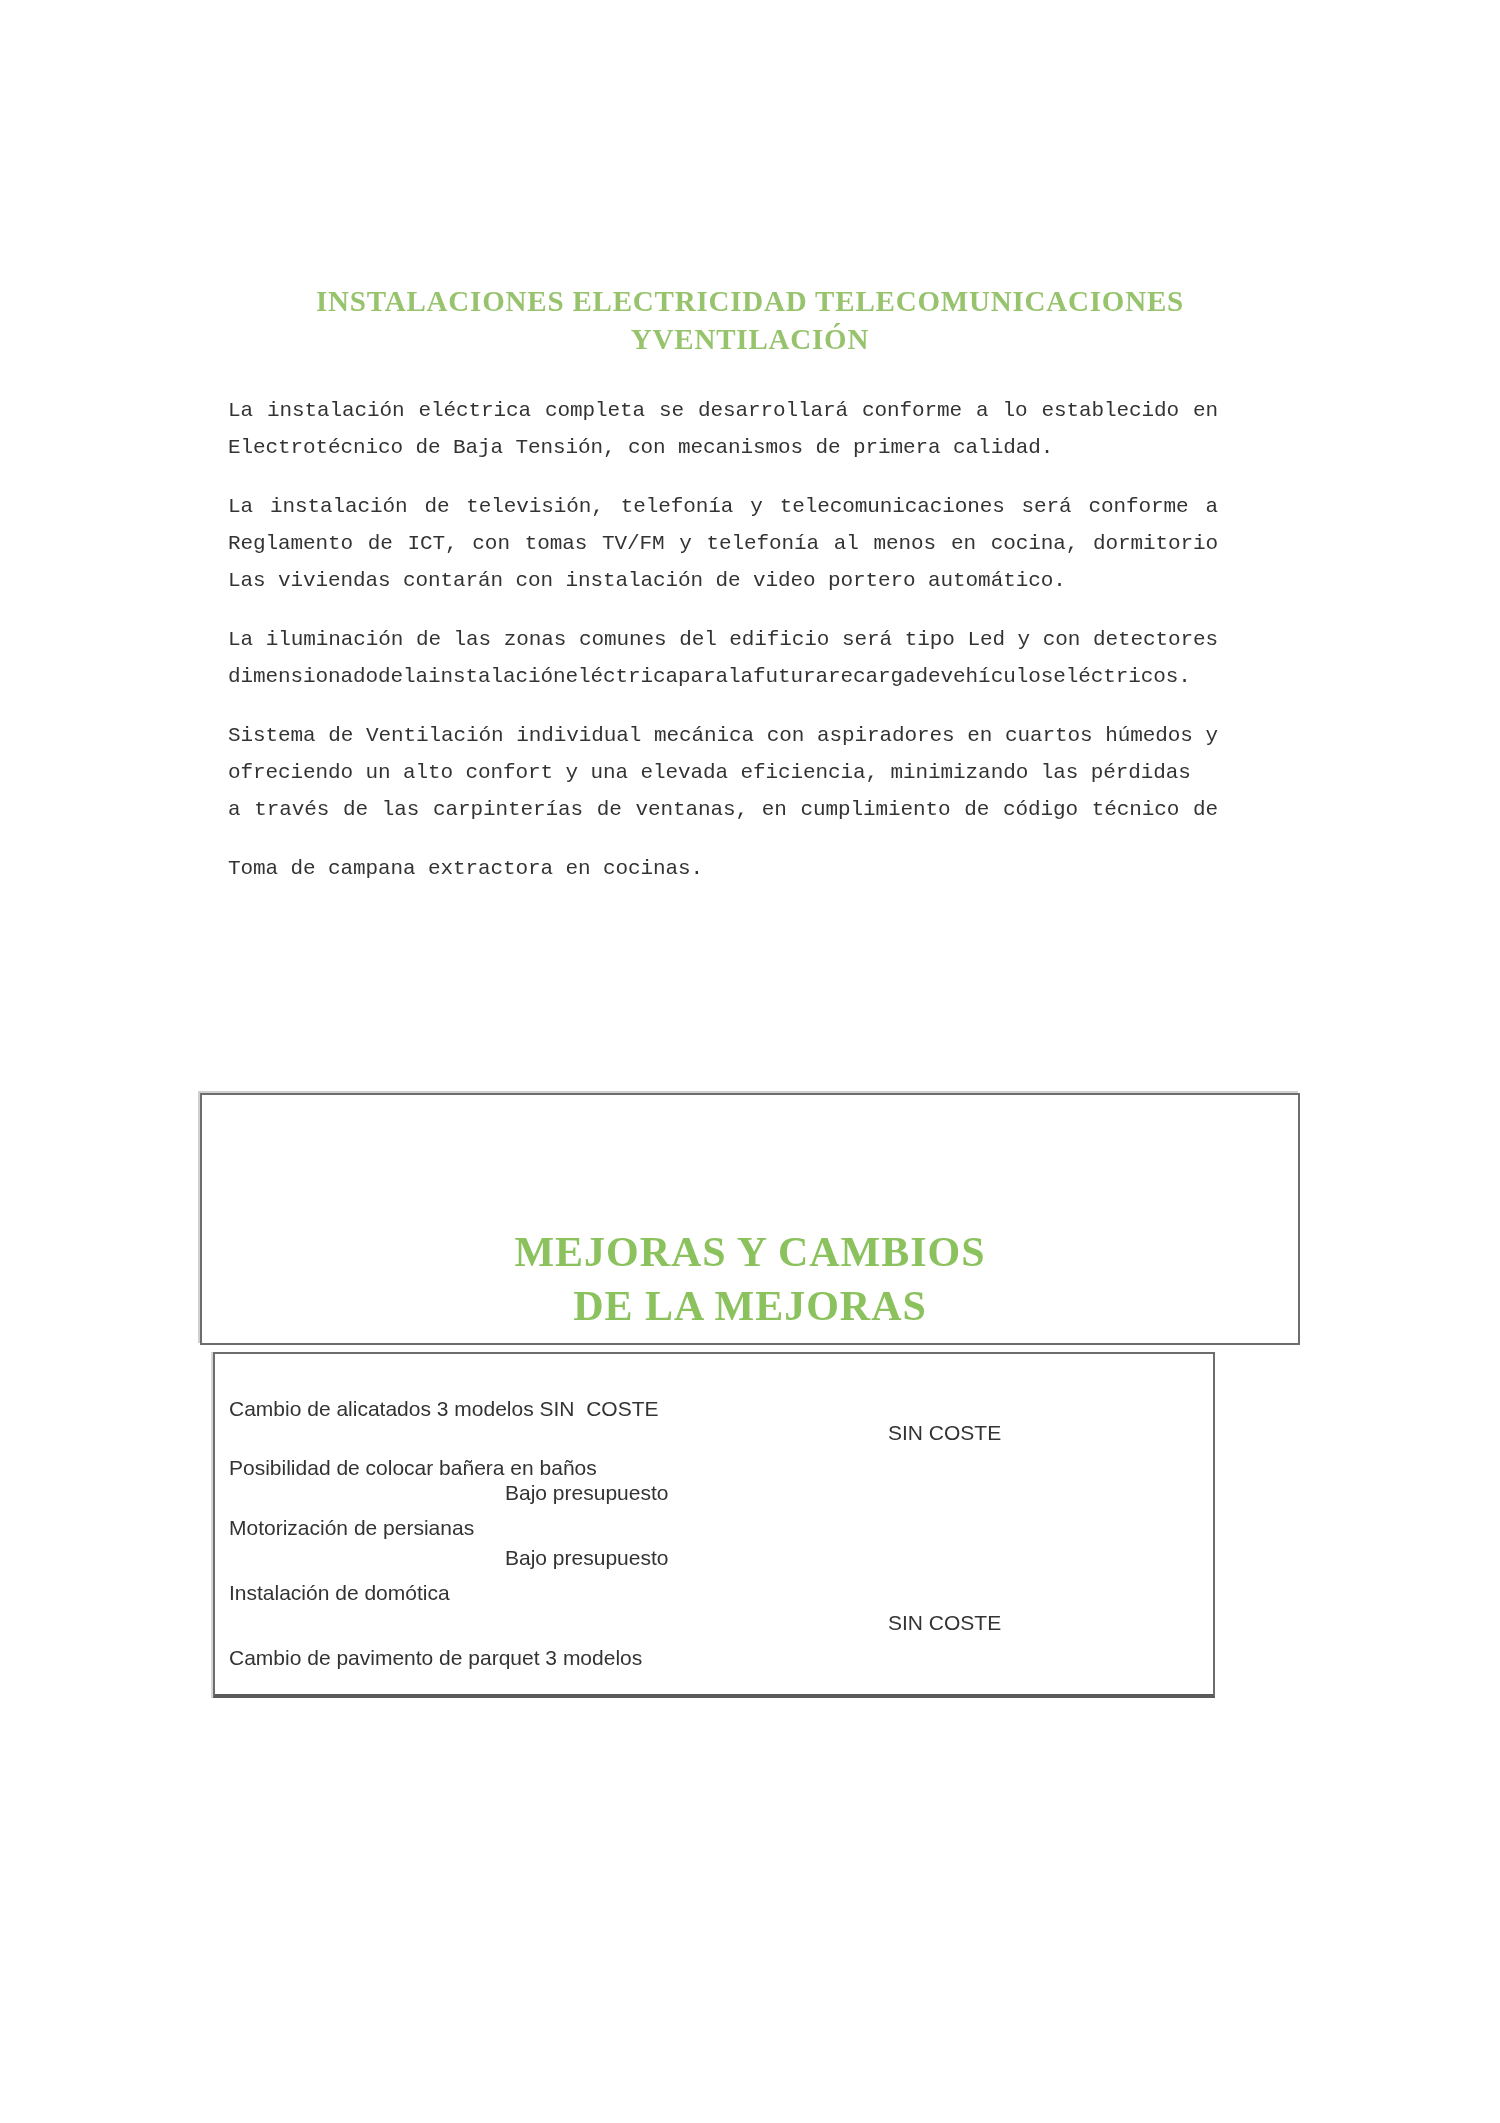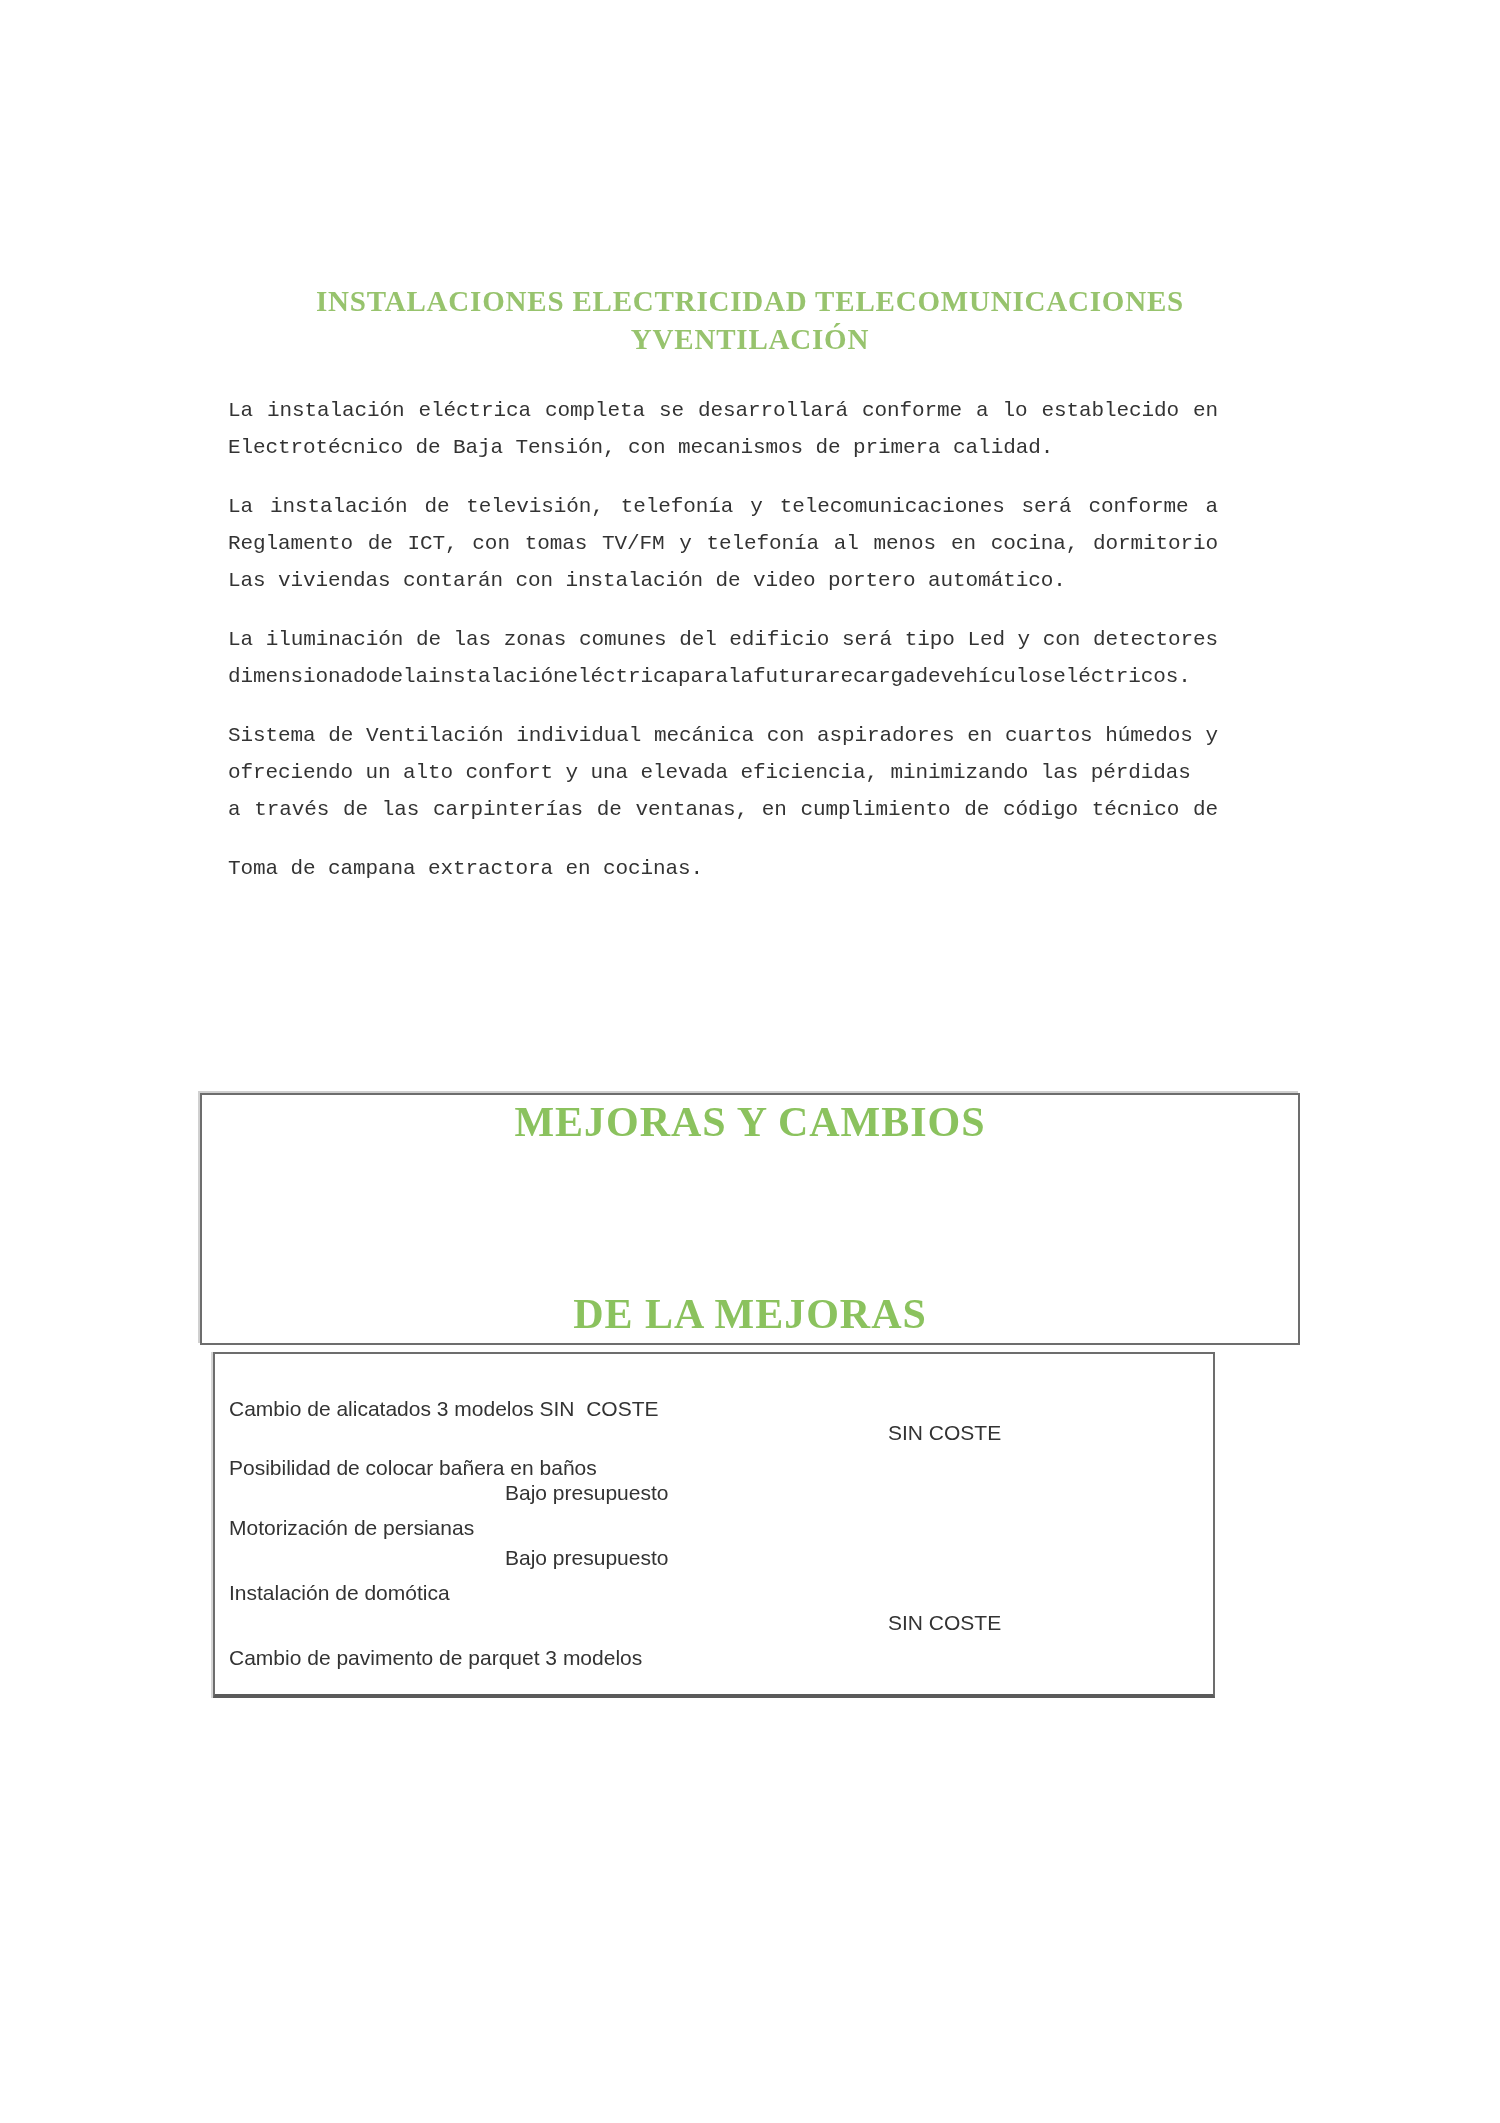--- a/index.html
+++ b/index.html
@@ -53,22 +53,22 @@
     left: 200px;
     top: 1093px;
     width: 1100px;
     height: 252px;
     box-sizing: border-box;
     border: 2px solid var(--border, #6d6d6d);
     box-shadow: -2px -2px 0 rgba(120,120,120,0.35);
     display: flex;
     flex-direction: column;
     align-items: center;
-    justify-content: space-between;
-    padding-bottom: 2px;
+    justify-content: flex-end;
+    padding-bottom: 10px;
   }
   .mejoras-line {
     font-family: "Liberation Serif", "DejaVu Serif", serif;
     font-weight: bold;
     font-size: 42px;
     line-height: 54px;
     letter-spacing: 1px;
     text-align: center;
     color: var(--accent-mejoras, #8bc25e);
   }

